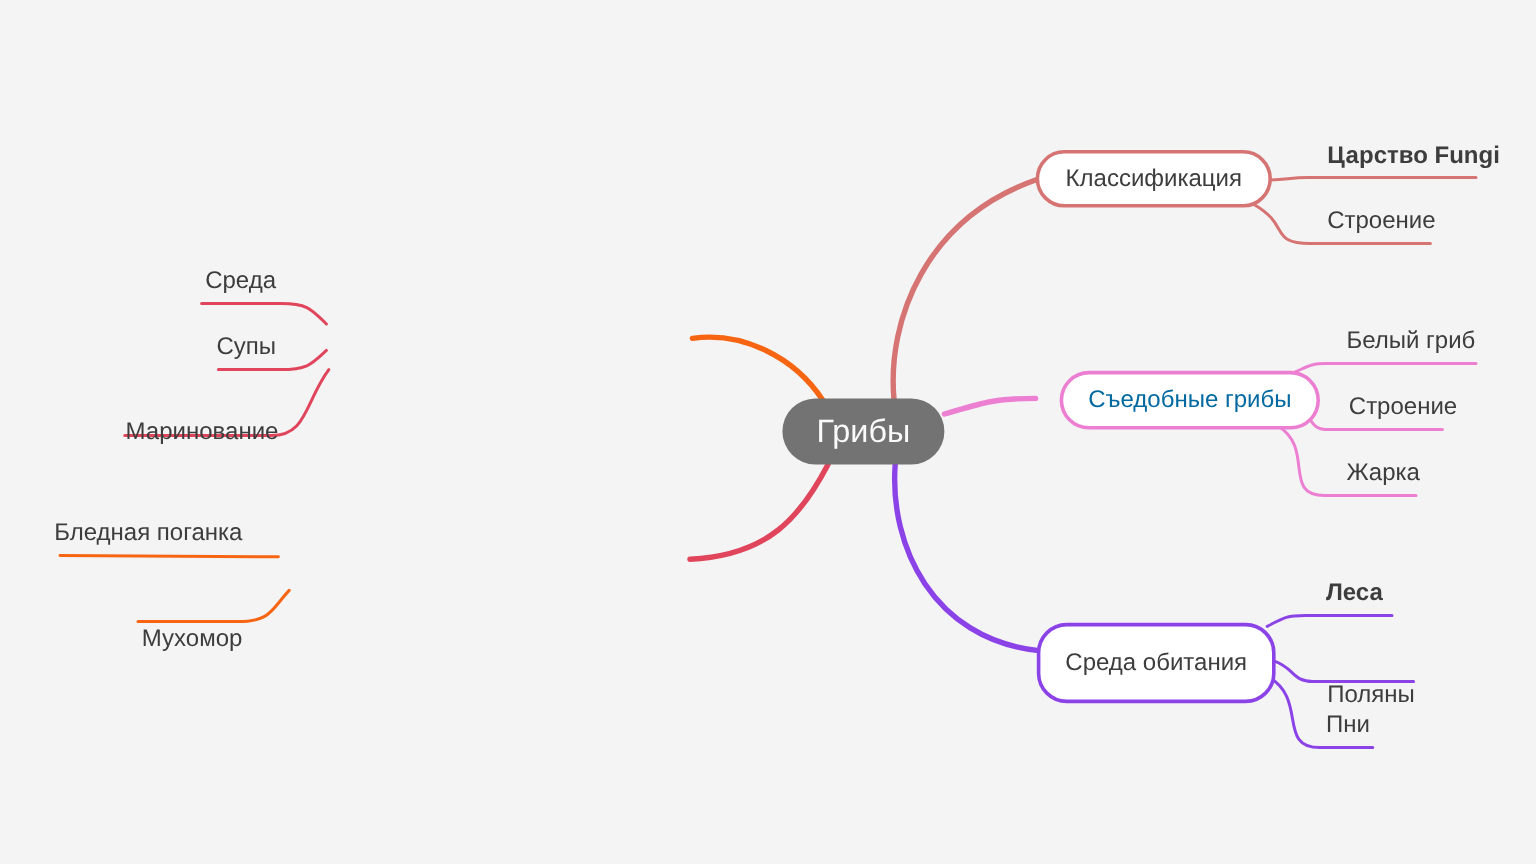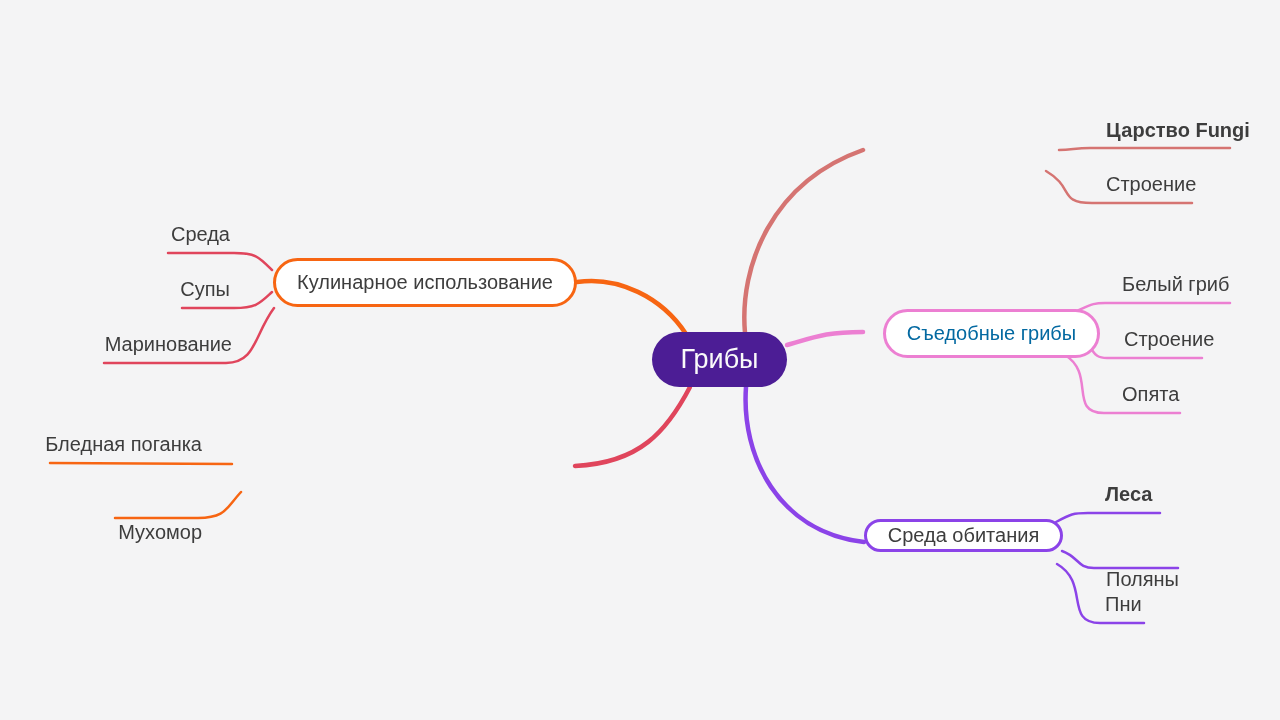--- a/index.html
+++ b/index.html
@@ -76,41 +76,41 @@
     <path stroke-width="2.5" d="M 1057 564 C 1090 583, 1064 623, 1100 623 L 1144 623" stroke="#8b43e8"></path>
 
     <path stroke-width="2.5" d="M 168 253 L 234 253 C 256 253, 259 257, 272 270" stroke="#e0455c"></path>
     <path stroke-width="2.5" d="M 182 308 L 234 308 C 257 308, 260 303, 272 292" stroke="#e0455c"></path>
     <path stroke-width="2.5" d="M 104 363 L 226 363 C 256 363, 254 335, 274 308" stroke="#e0455c"></path>
 
     <path stroke-width="2.5" d="M 50 463 L 232 464" stroke="#f76512"></path>
     <path stroke-width="2.5" d="M 115 518 L 198 518 C 226 518, 226 508, 241 492" stroke="#f76512"></path>
   </svg>
 
-  <div class="root-node" style="left: 652px; top: 332px; width: 135px; height: 55px; background-color: #4c1d95; color: rgb(250, 250, 250);">Грибы</div>
+  <div class="root-node" style="left: 652px; top: 332px; width: 135px; height: 55px; background-color: #737373; color: rgb(250, 250, 250);">Грибы</div>
 
+  <div class="node" style="left: 863px; top: 125px; width: 197px; height: 48px; border-color: rgb(213, 116, 114); color: rgb(61, 61, 61);">Классификация</div>
 
   <div class="node" style="left: 883px; top: 309px; width: 217px; height: 49px; border-color: rgb(236, 127, 210); color: #0369a1;">Съедобные грибы</div>
 
-  <div class="node" style="left: 864px; top: 519px; width: 199px; height: 33px; border-color: rgb(139, 67, 232); color: rgb(61, 61, 61);">Среда обитания</div>
+  <div class="node" style="left: 864px; top: 519px; width: 199px; height: 67px; border-color: rgb(139, 67, 232); color: rgb(61, 61, 61);">Среда обитания</div>
 
-  <div class="node" style="left: 273px; top: 258px; width: 304px; height: 49px; border-color: rgb(247, 101, 18); color: rgb(61, 61, 61);">Кулинарное использование</div>
 
 
   <div class="leaf" style="left:1106px; top:118px;font-weight:bold;">Царство Fungi</div>
   <div class="leaf" style="left:1106px; top:172px;">Строение</div>
 
   <div class="leaf" style="left:1122px; top:272px;">Белый гриб</div>
   <div class="leaf" style="left:1124px; top:327px;">Строение</div>
-  <div class="leaf" style="left:1122px; top:382px;">Опята</div>
+  <div class="leaf" style="left:1122px; top:382px;">Жарка</div>
 
   <div class="leaf" style="left:1105px; top:482px;font-weight:bold;">Леса</div>
   <div class="leaf" style="left:1106px; top:567px;">Поляны</div>
   <div class="leaf" style="left:1105px; top:592px;">Пни</div>
 
   <div class="leaf right-align" style="right:1050px; top:222px;">Среда</div>
   <div class="leaf right-align" style="right:1050px; top:277px;">Супы</div>
-  <div class="leaf right-align" style="right:1048px; top:332px;">Маринование</div>
+  <div class="leaf right-align" style="right:1048px; top:348px;">Маринование</div>
 
   <div class="leaf right-align" style="right:1078px; top:432px;">Бледная поганка</div>
   <div class="leaf right-align" style="right:1078px; top:487px;margin-top:33px;">Мухомор</div>
 
 </div>
 
 </body></html>

